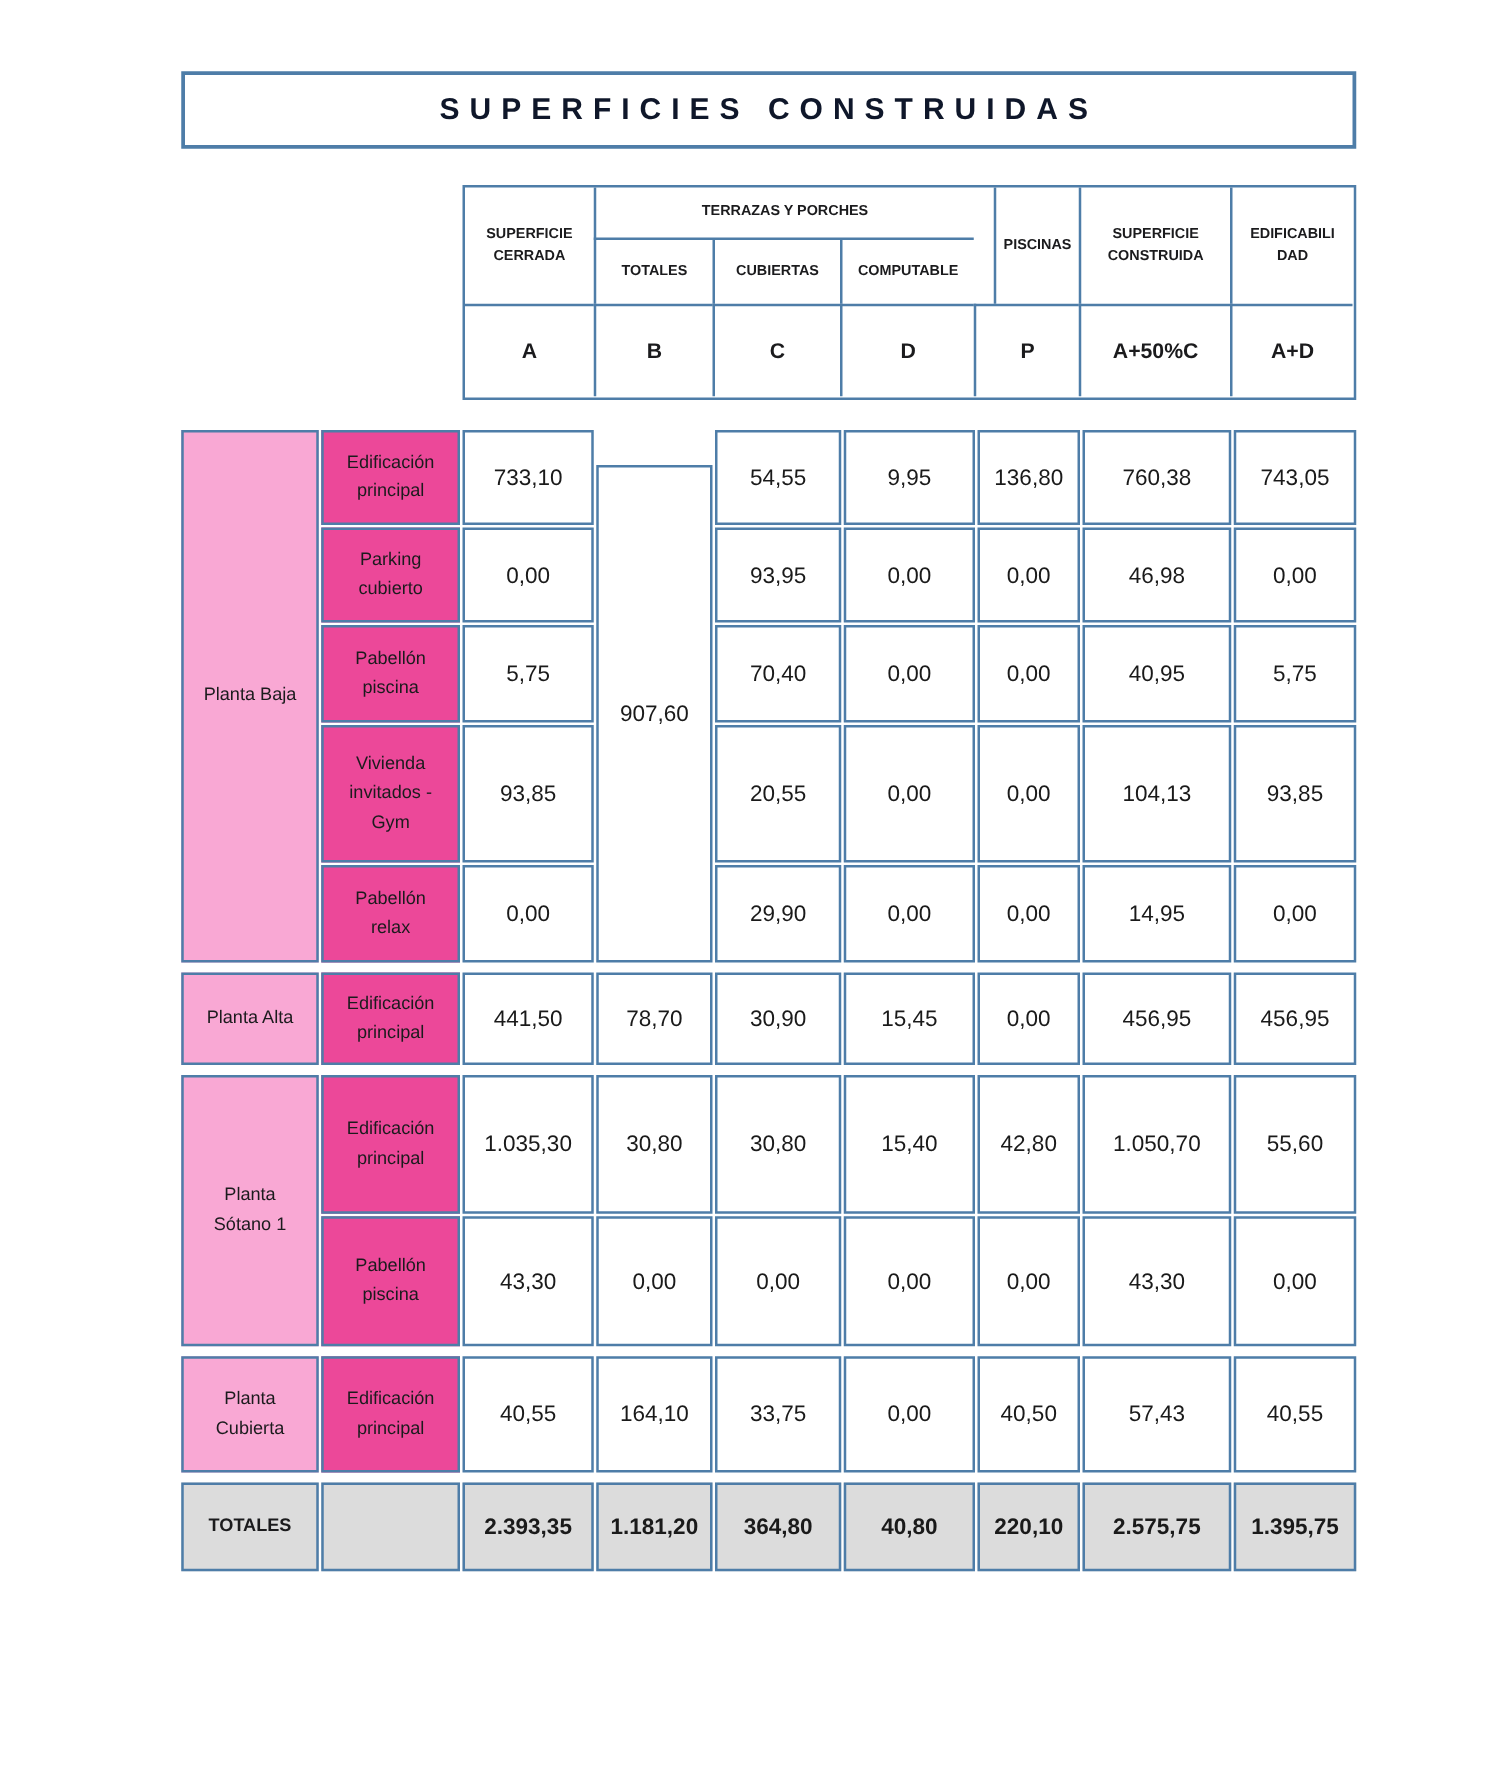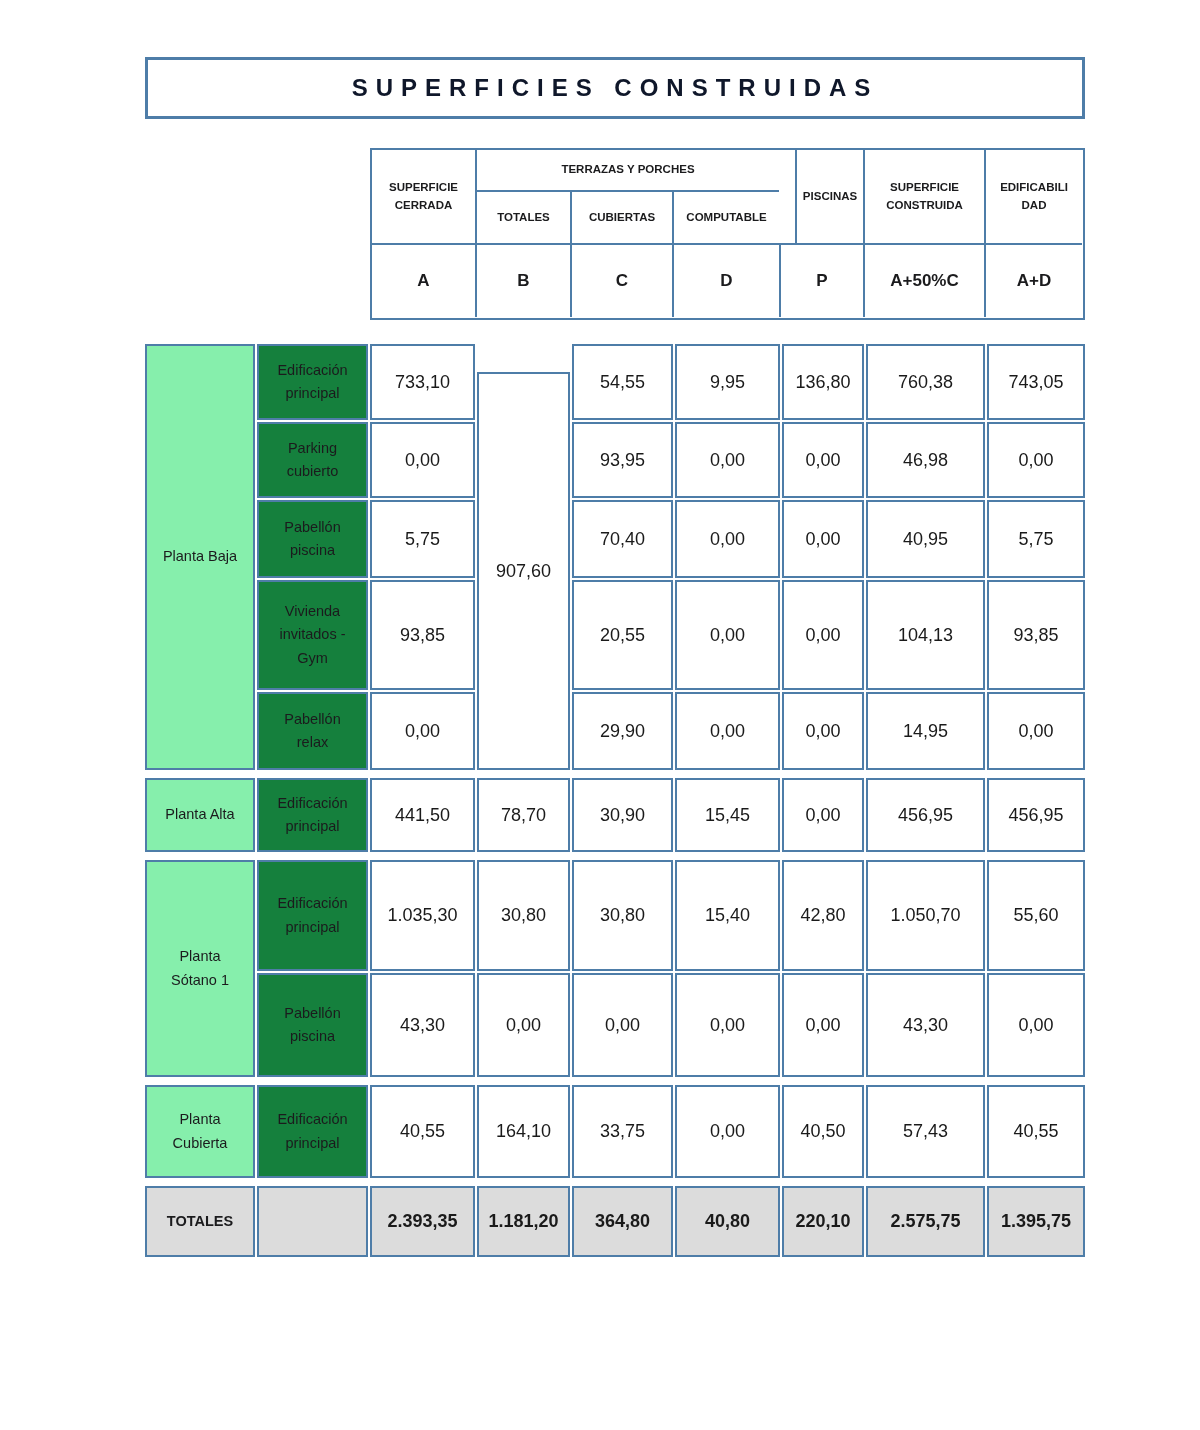--- a/index.html
+++ b/index.html
@@ -67,22 +67,22 @@
   .b-ps  { grid-template-rows: 111px 104px; }
   .b-pc  { grid-template-rows: 93px; }
   .b-tot { grid-template-rows: 71px; }
 
   .cell {
     border: 2px solid #4e7da8;
     background: #ffffff;
     display: flex; align-items: center; justify-content: center;
     text-align: center;
   }
-  .lbl  { background: #15803d; font-size: 14.5px; line-height: 1.6; padding: 4px 8px; }
-  .floor{ background: #86efac; font-size: 14.5px; line-height: 1.6; padding: 4px 12px; }
+  .lbl  { background: #ec4899; font-size: 14.5px; line-height: 1.6; padding: 4px 8px; }
+  .floor{ background: #f9a8d4; font-size: 14.5px; line-height: 1.6; padding: 4px 12px; }
   .num  { font-size: 18px; color: #1a1a1a; }
   .span5 { grid-row: 1 / 6; }
   .span2 { grid-row: 1 / 3; }
   .col1  { grid-column: 1; }
   .col4  { grid-column: 4; margin-top: 28px; }
   .tot .cell, .tot .lbl { background: #dcdcdc; }
   .tot .num { font-weight: 700; }
   .tot .floor { background: #dcdcdc; font-weight: 700; font-size: 14.5px; }
 </style>
 </head>

